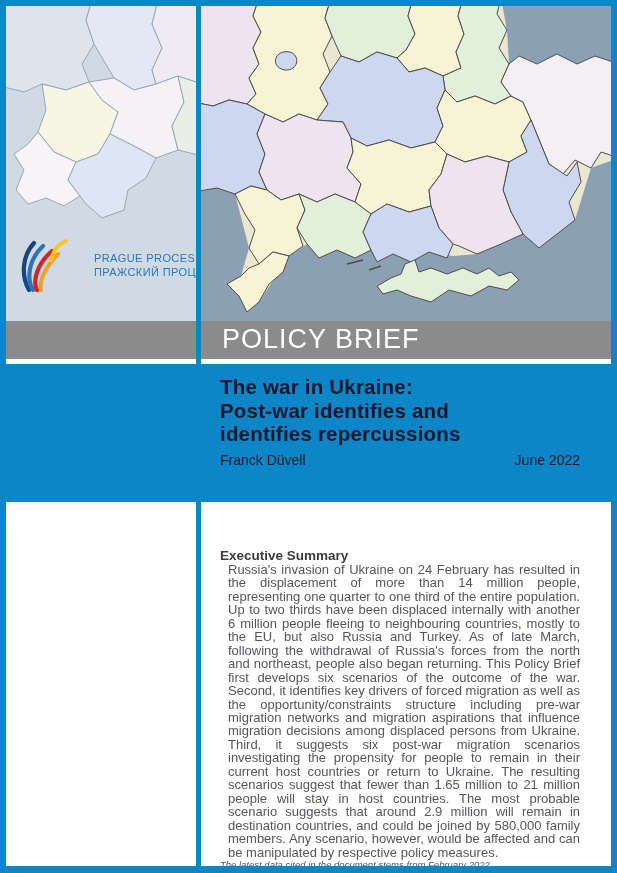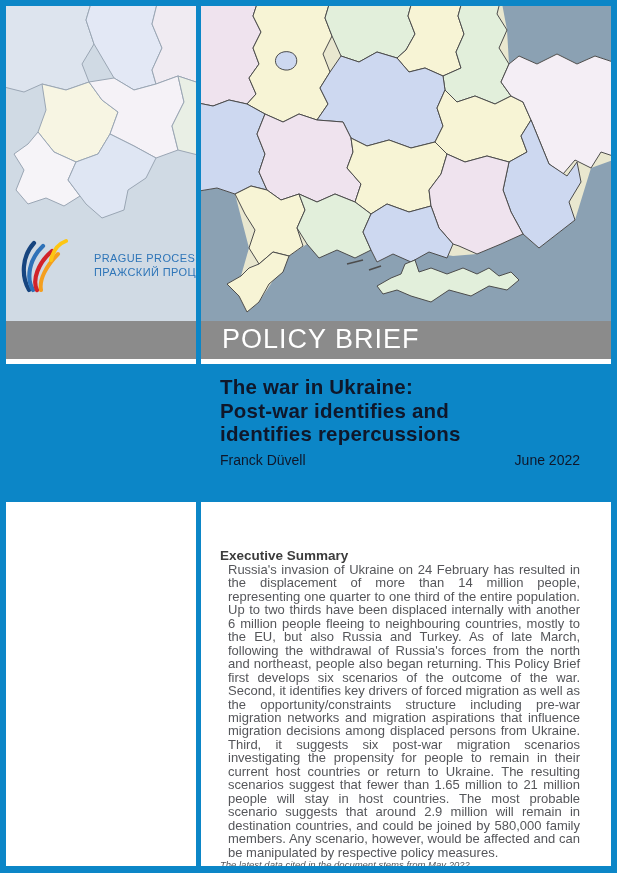--- a/index.html
+++ b/index.html
@@ -170,21 +170,21 @@
       <div class="byline">
         <span>Franck Düvell</span>
         <span>June 2022</span>
       </div>
     </div>
 
     <div class="content-row">
       <div class="content-right">
         <div class="summary-heading">Executive Summary</div>
         <p class="summary-body">Russia's invasion of Ukraine on 24 February has resulted in the displacement of more than 14 million people, representing one quarter to one third of the entire population. Up to two thirds have been displaced internally with another 6 million people fleeing to neighbouring countries, mostly to the EU, but also Russia and Turkey. As of late March, following the withdrawal of Russia's forces from the north and northeast, people also began returning. This Policy Brief first develops six scenarios of the outcome of the war. Second, it identifies key drivers of forced migration as well as the opportunity/constraints structure including pre-war migration networks and migration aspirations that influence migration decisions among displaced persons from Ukraine. Third, it suggests six post-war migration scenarios investigating the propensity for people to remain in their current host countries or return to Ukraine. The resulting scenarios suggest that fewer than 1.65 million to 21 million people will stay in host countries. The most probable scenario suggests that around 2.9 million will remain in destination countries, and could be joined by 580,000 family members. Any scenario, however, would be affected and can be manipulated by respective policy measures.</p>
-        <div class="footnote">The latest data cited in the document stems from May 2022.</div>
+        <div class="footnote">The latest data cited in the document stems from February 2022.</div>
         <div class="pagenum-row">
           <span class="pipe">|</span>
           <span class="num">1</span>
           <span class="pipe">|</span>
         </div>
       </div>
     </div>
 
     <div class="col-divider"></div>
 

